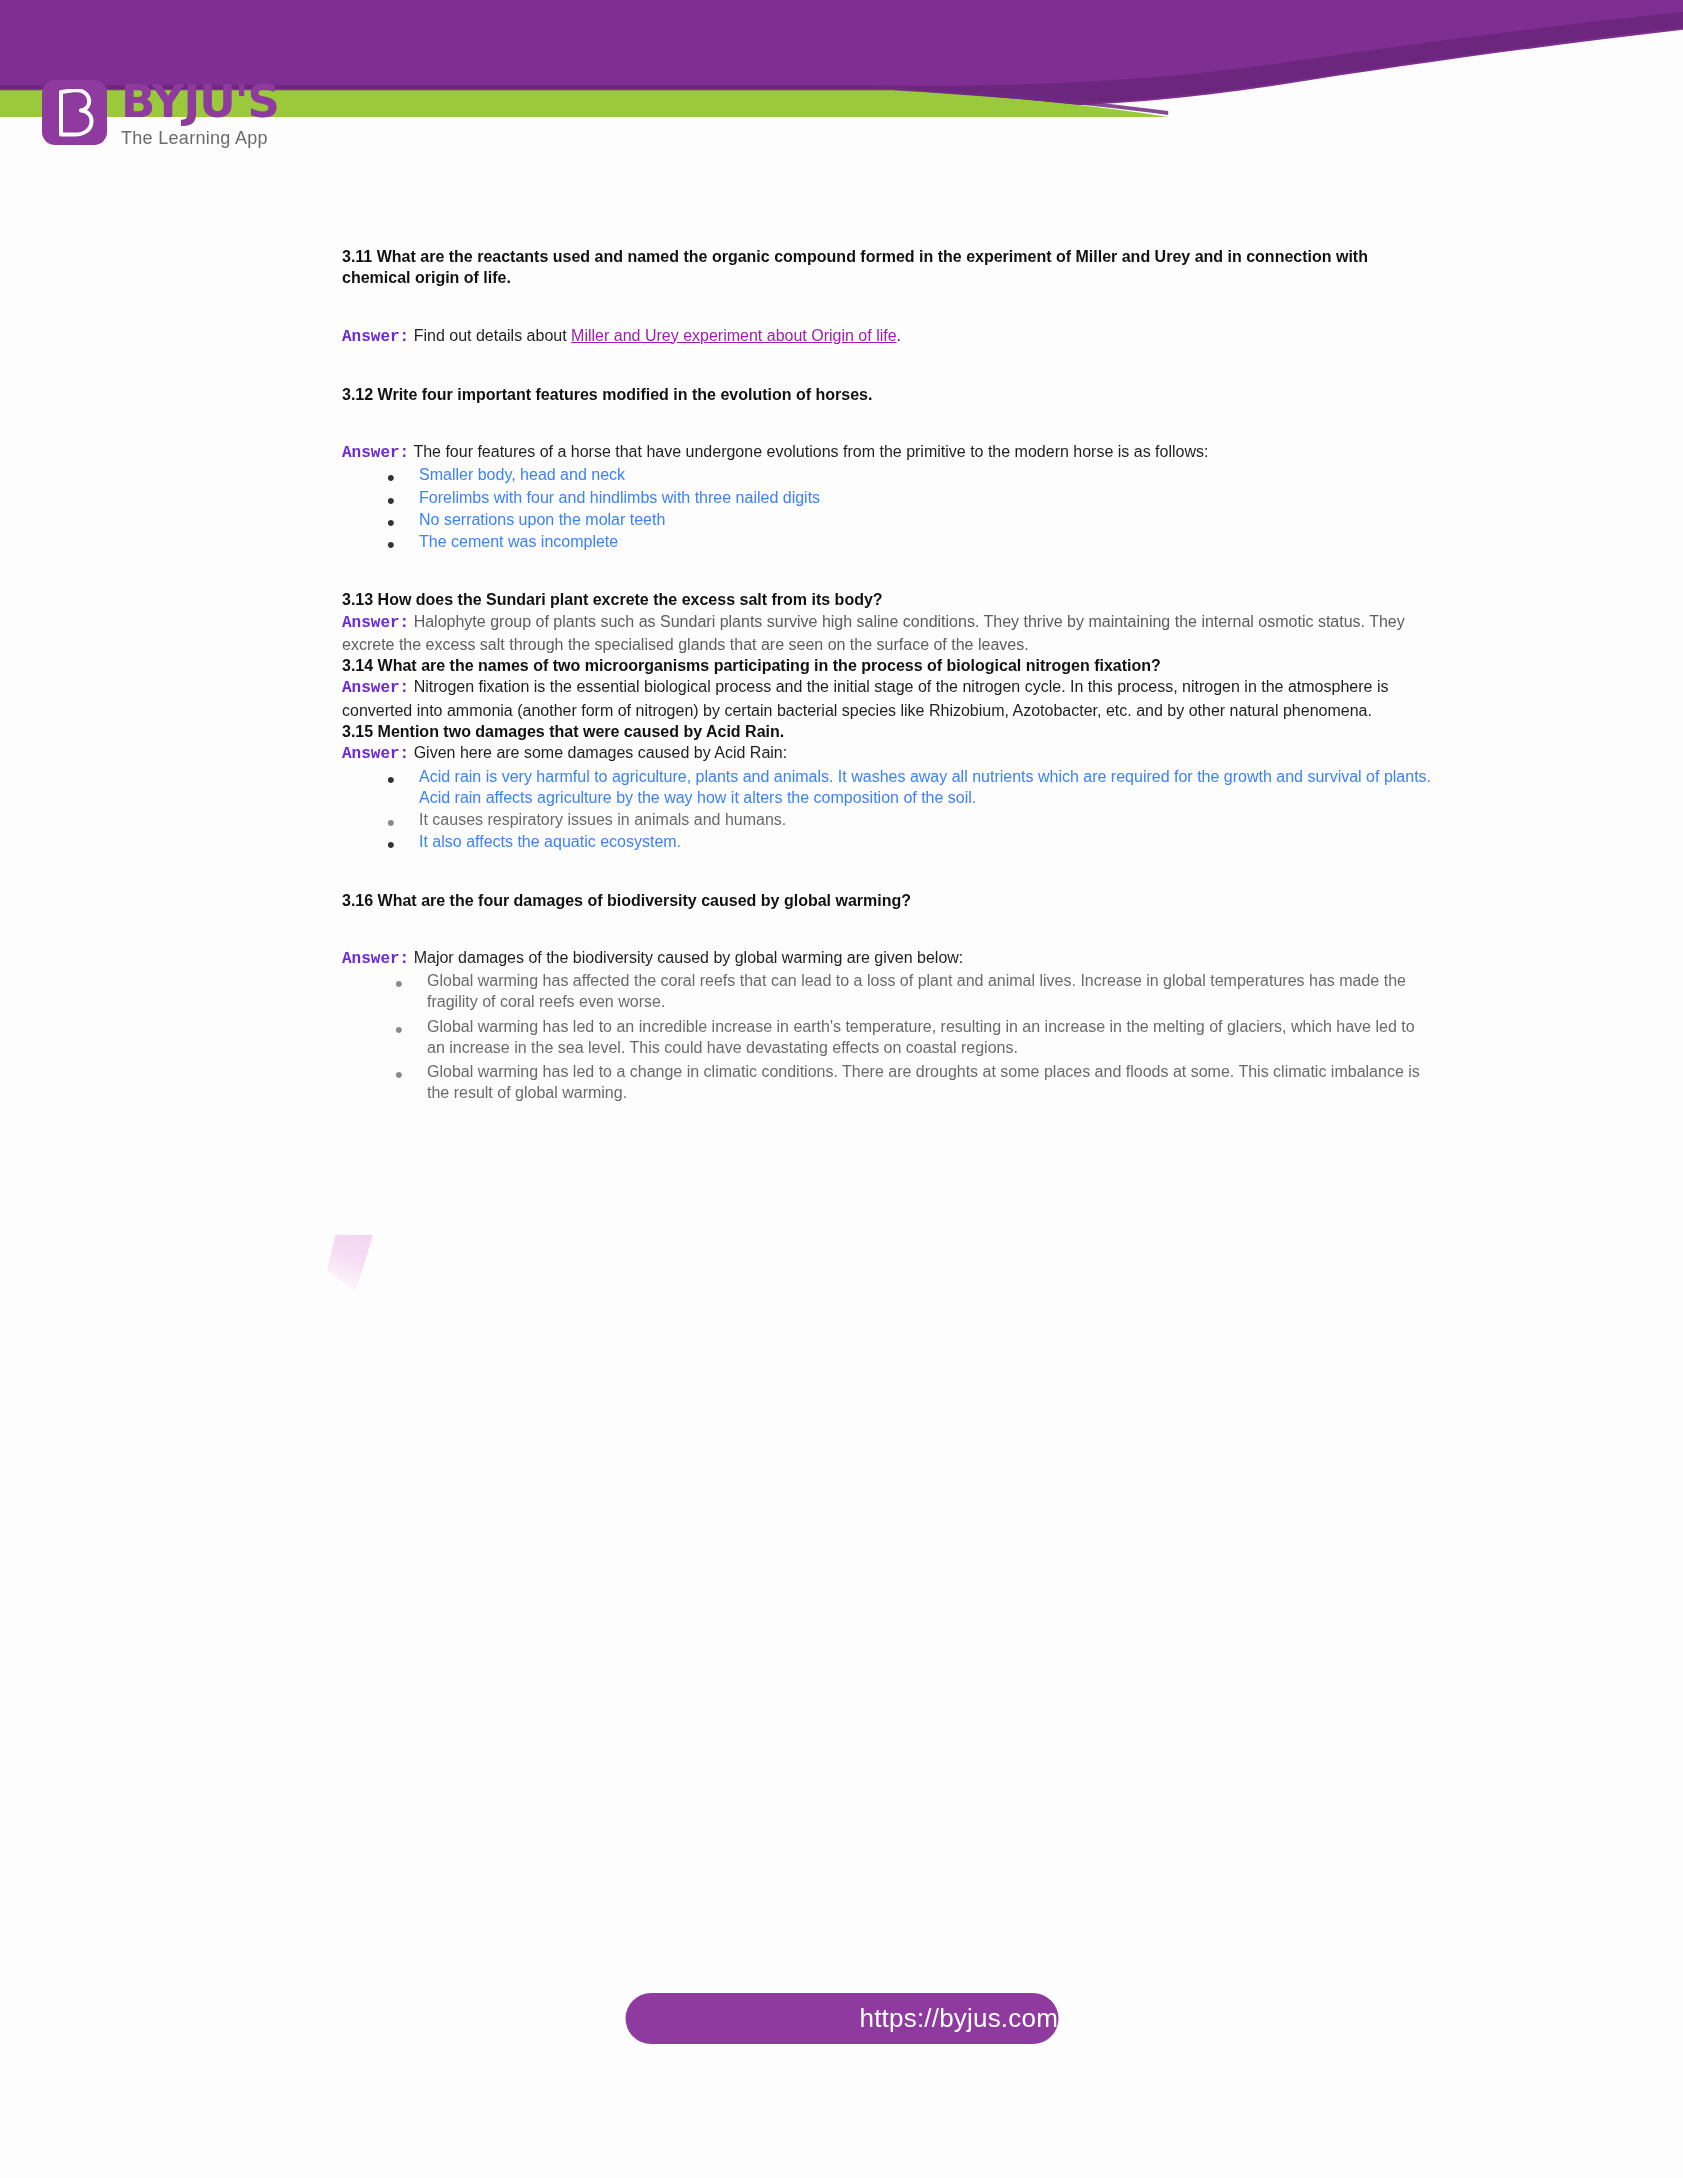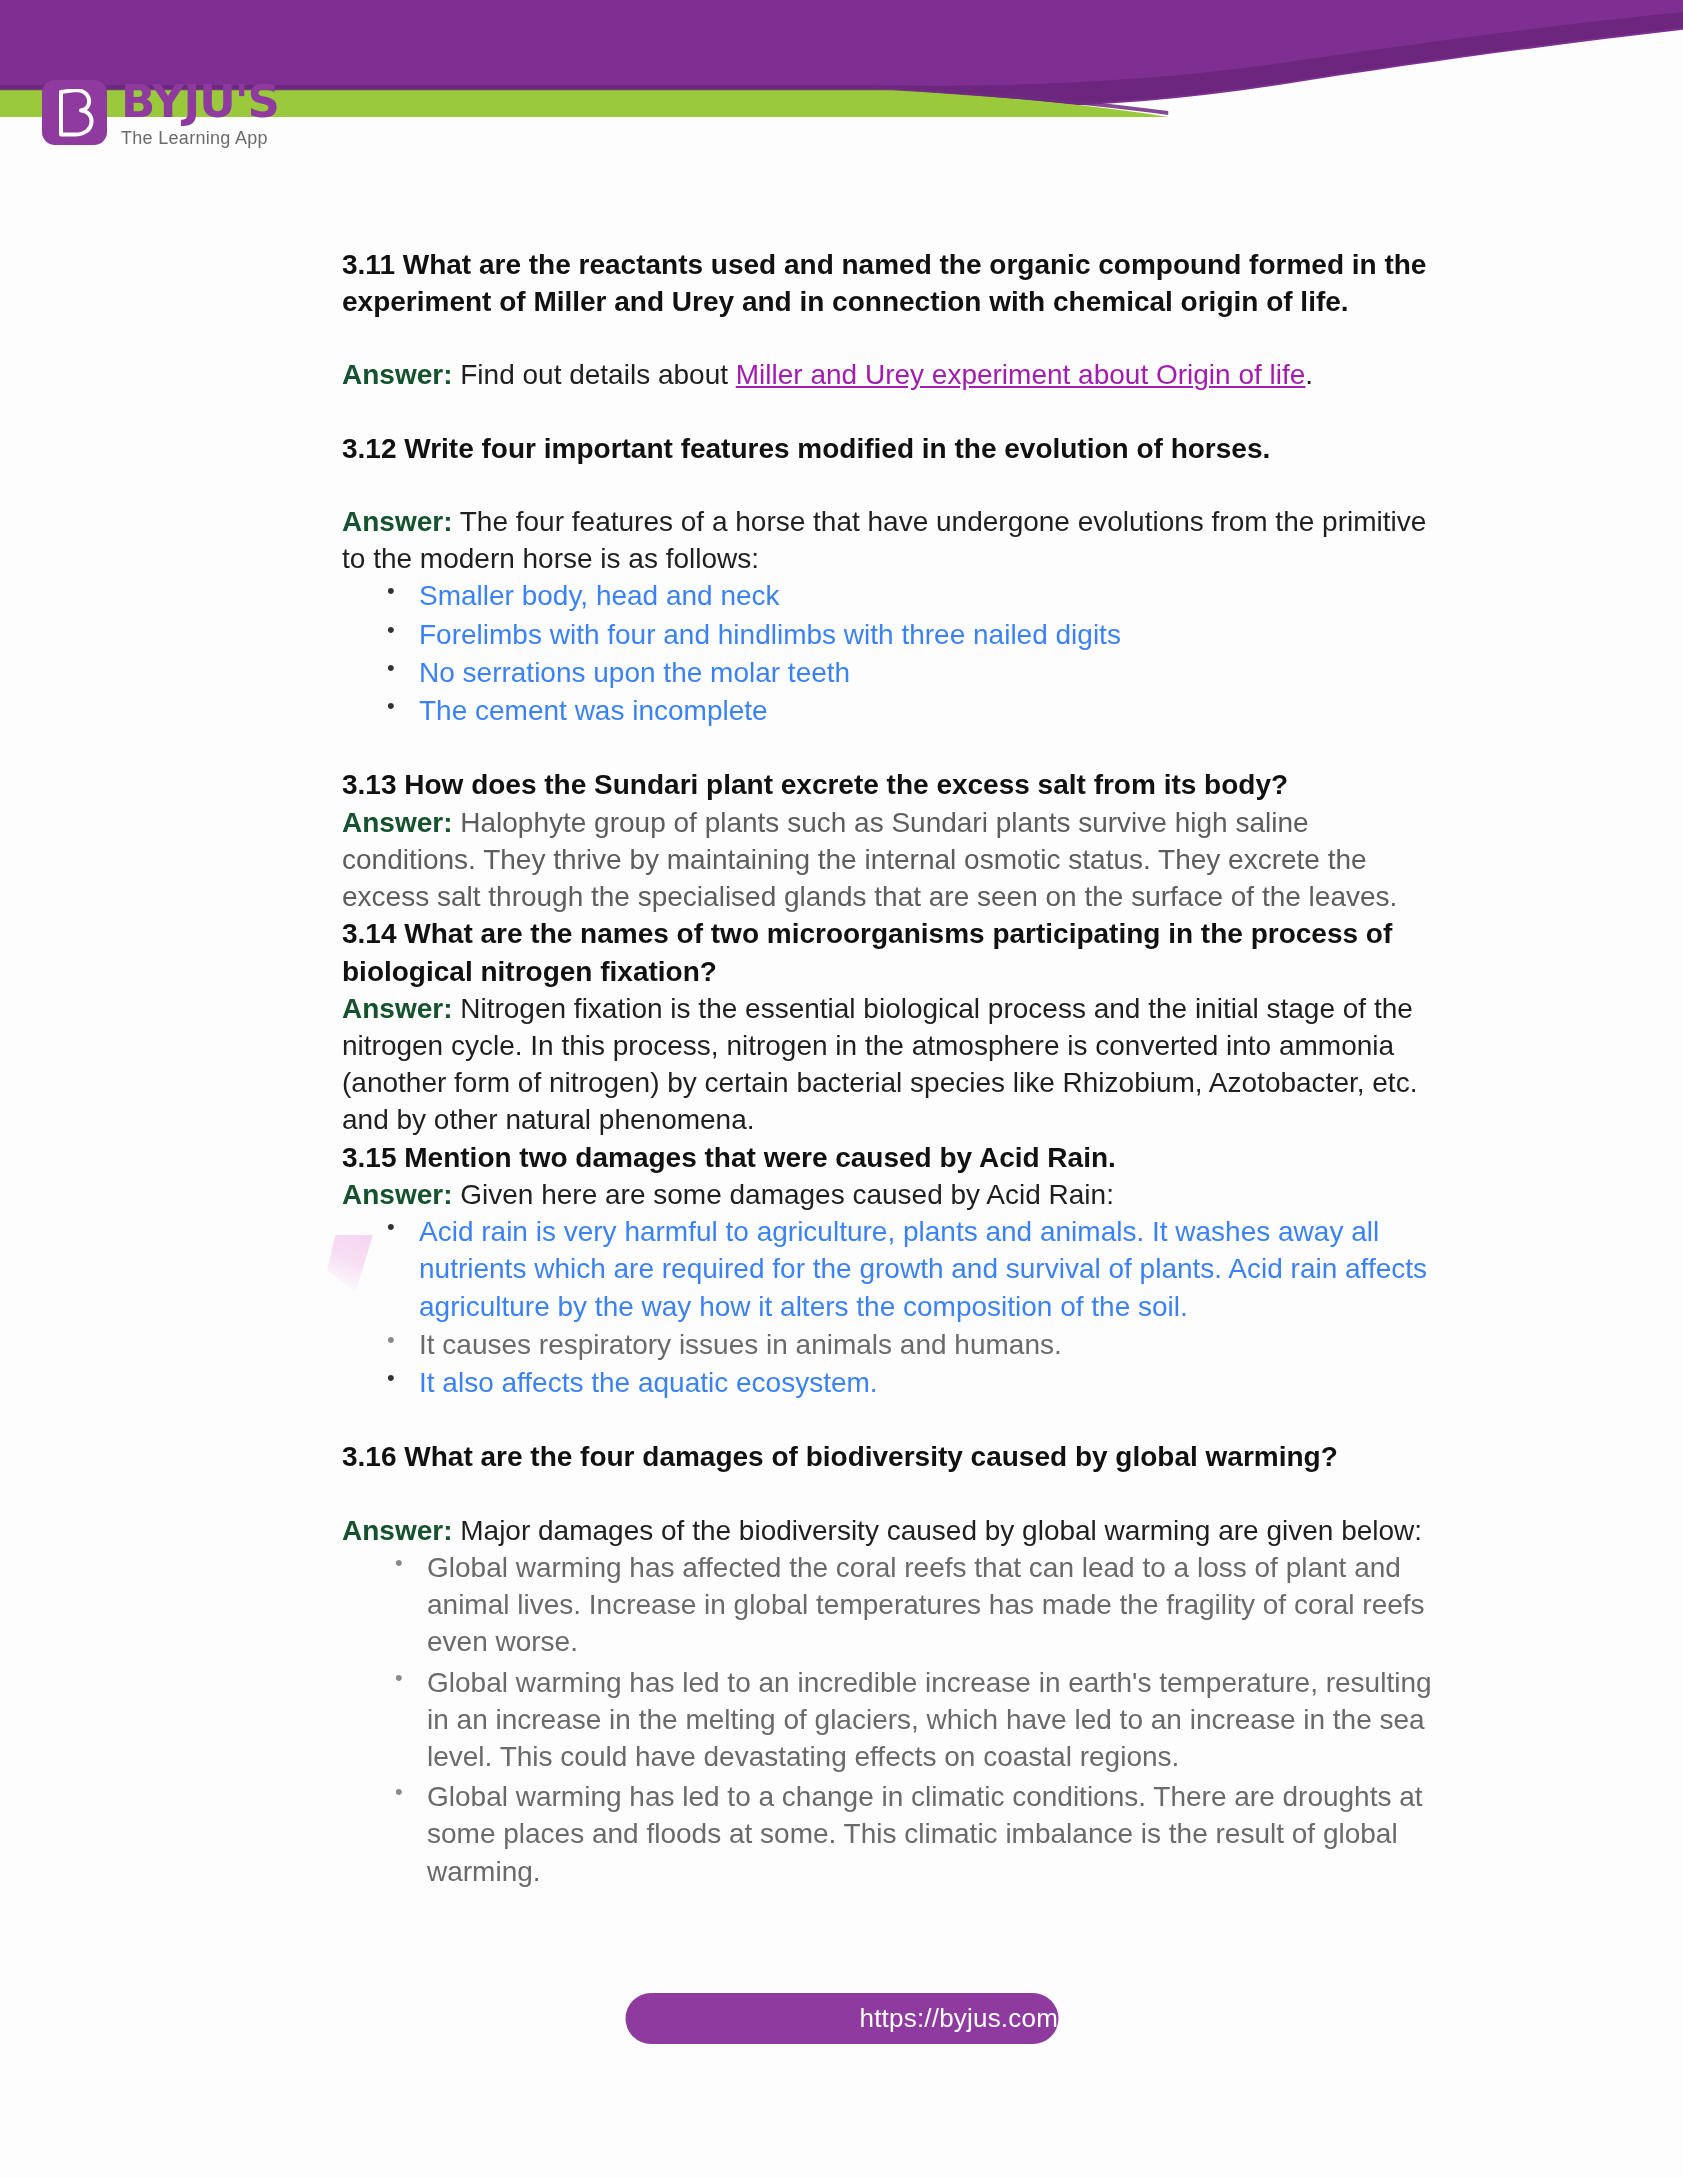--- a/index.html
+++ b/index.html
@@ -77,38 +77,39 @@
     margin-top: 5px;
     line-height: 1;
   }
 
   
   .content {
     position: absolute;
     top: 246px;
     left: 342px;
     width: 1094px;
-    font-size: 28px;
+    font-size: 16px;
     line-height: 1.33;
     color: #1a1a1a;
   }
 
   .q {
     font-weight: bold;
     color: #111111;
     margin: 0;
   }
   .a {
     margin: 0;
     color: #1f1f1f;
   }
   .a .lbl,
   .q-inline-lbl {
     font-weight: bold;
-    color: #14532d;
+    color: #6d28d9;
+    font-family: Liberation Mono, monospace;
   }
   .a.muted {
     color: #5d5d5d;
   }
   .gap-lg { height: 36px; }
 
   a.doclink {
     color: #a21caf;
   }
 

